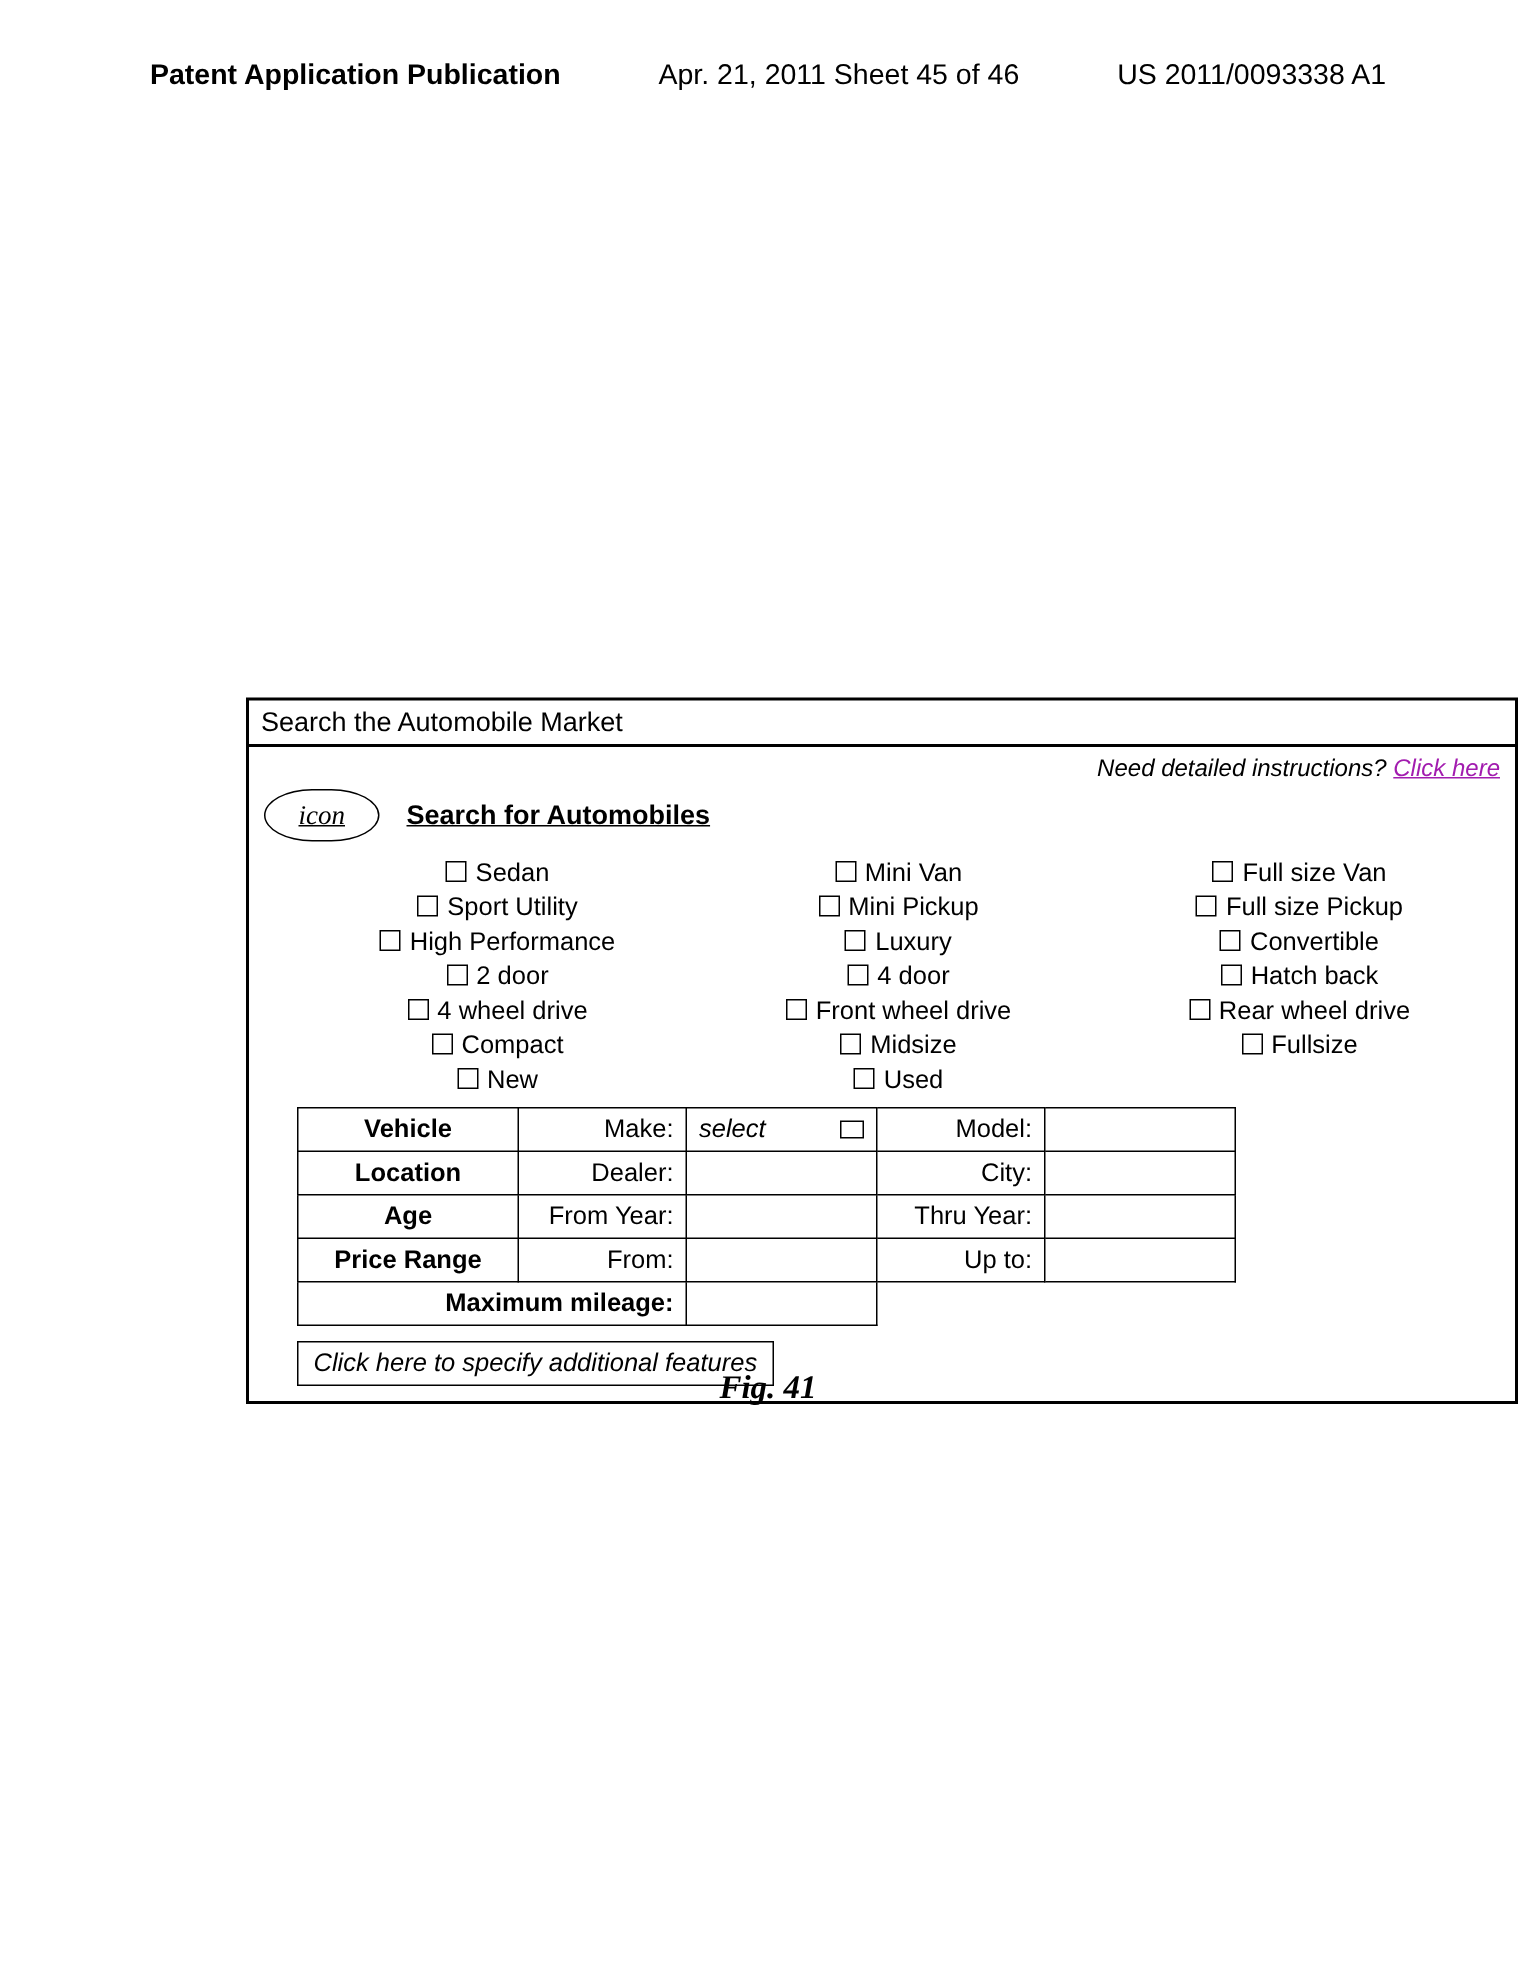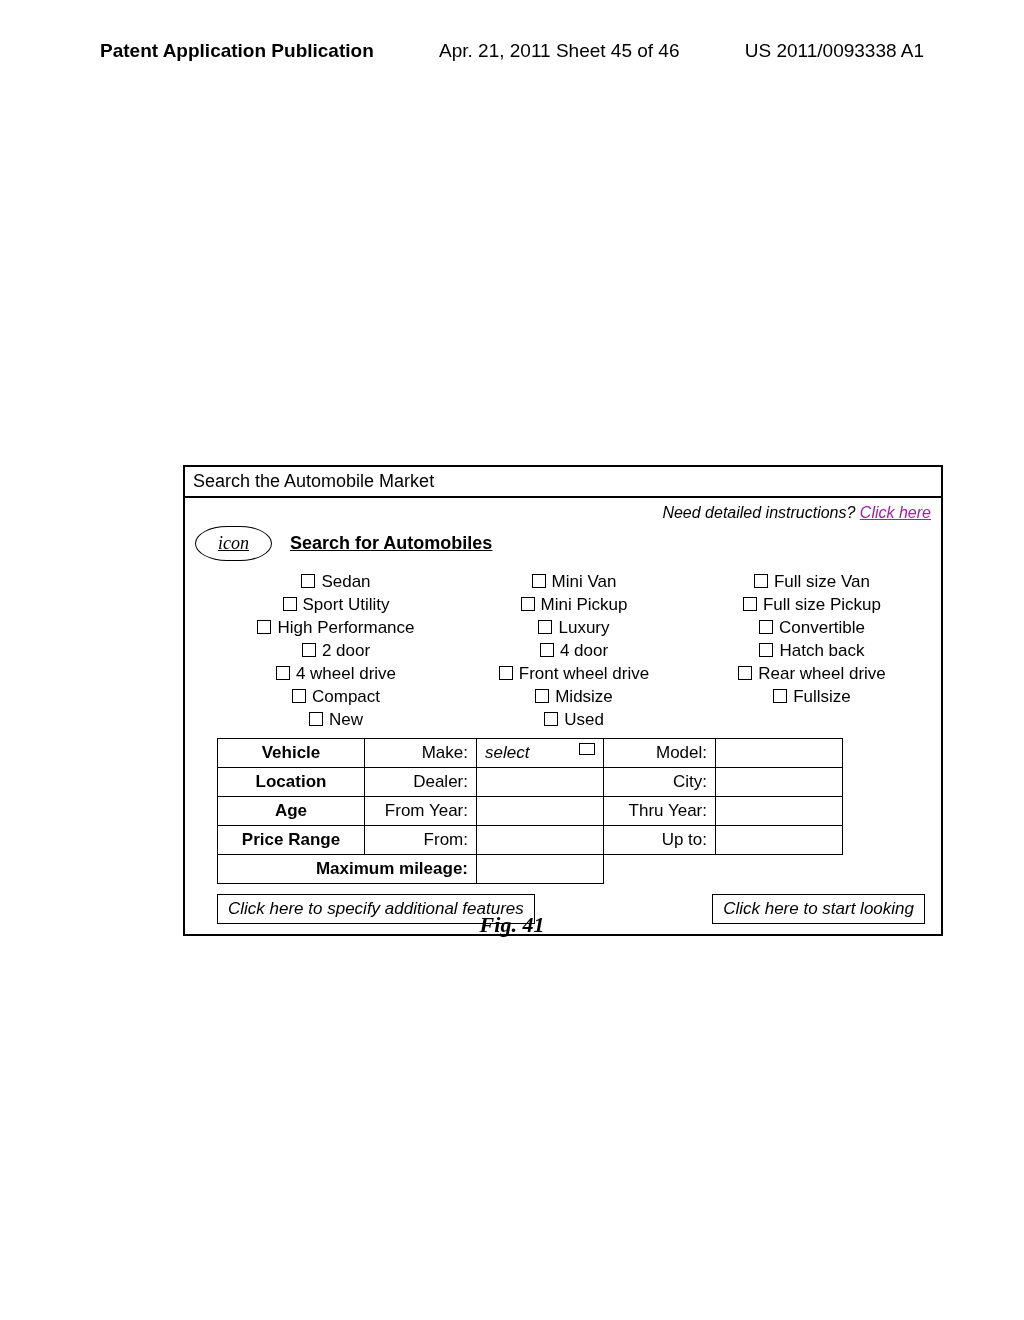--- a/index.html
+++ b/index.html
@@ -16,23 +16,23 @@
     justify-content: space-between;
     padding: 40px 100px 10px 100px;
     font-size: 19px;
   }
   .page-header .left { font-weight: bold; }
   .page-header .mid  { }
   .page-header .right{ }
 
   .panel-wrap {
     position: absolute;
-    left: 183px;
+    left: 164px;
     top: 465px;
-    width: 760px;
+    width: 848px;
   }
   .outer {
     border: 2px solid #000;
   }
   .titlebar {
     border-bottom: 2px solid #000;
     padding: 4px 8px;
     font-size: 18px;
   }
   .content {
@@ -90,21 +90,21 @@
     padding: 3px 8px;
     vertical-align: middle;
     height: 22px;
   }
   td.rowlabel { width:130px; text-align:center; font-weight:bold; }
   td.flabel   { width:95px;  text-align:right; }
   td.finput   { width:110px; }
   td.flabel2  { width:95px;  text-align:right; }
   td.finput2  { width:110px; }
   .sel {
-    display:flex; justify-content:space-between; 
+    display:flex; justify-content:space-between; align-items:center;
     font-style: italic;
   }
   .dd-icon {
     display:inline-block;
     width:14px; height:10px;
     border:1.5px solid #000;
     position:relative;
   }
 
   .bottom-row {
@@ -219,19 +219,18 @@
         <tr>
           <td class="flabel" colspan="2" style="text-align:right;font-weight:bold;">Maximum mileage:</td>
           <td class="finput"></td>
           <td colspan="2" style="border:none"></td>
         </tr>
       </tbody>
         </table>
 
       <div class="bottom-row">
         <div class="btnbox">Click here to specify additional features</div>
-        <div class="btnbox">Click here to start looking</div>
       </div>
     </div>
   </div>
 </div>
 
 <div class="fig-label">Fig. 41</div>
 
 </body></html>

